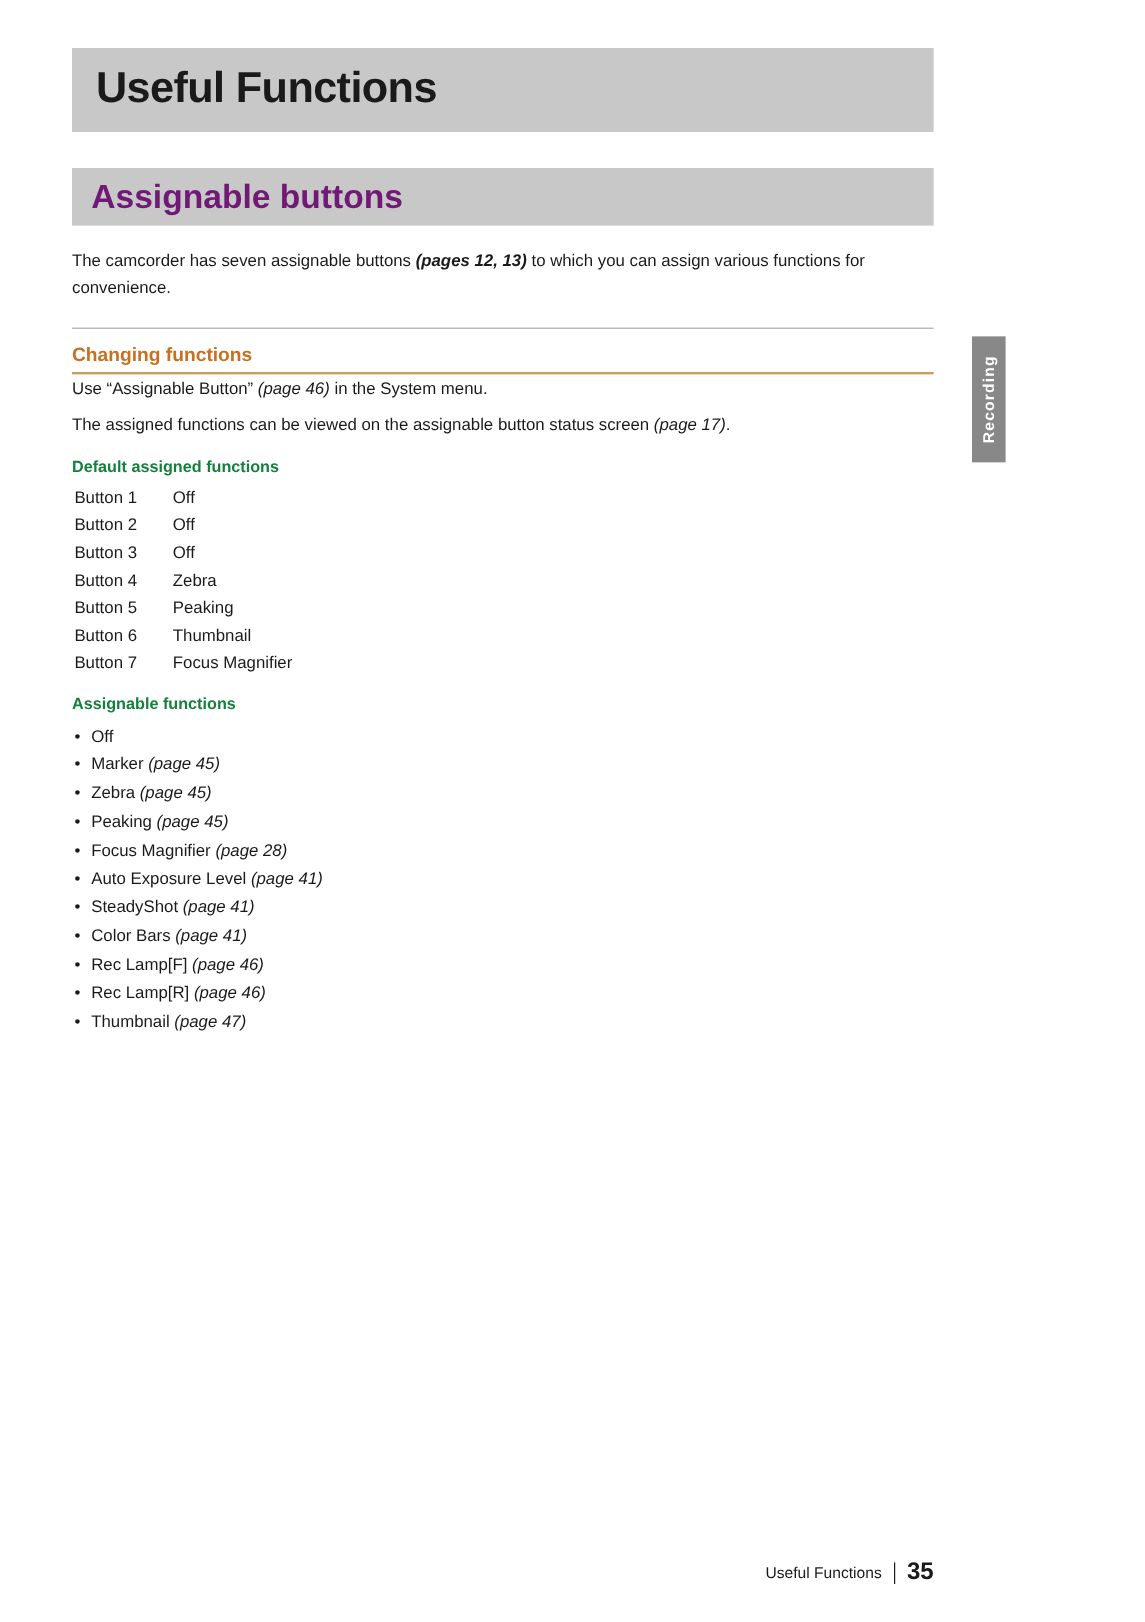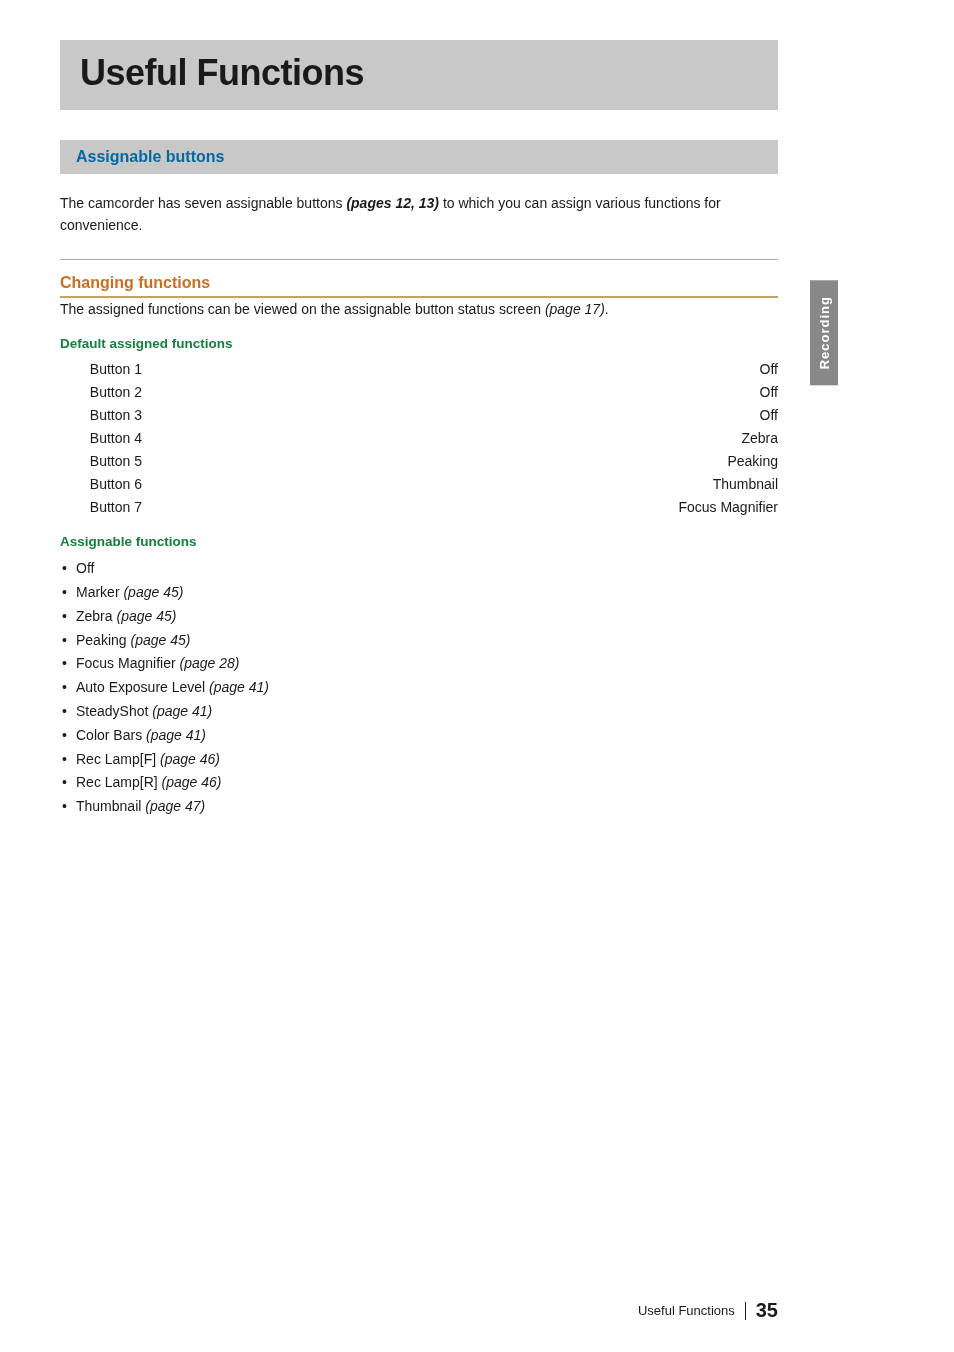--- a/index.html
+++ b/index.html
@@ -40,23 +40,23 @@
     }
 
     
     .section-heading-block {
       background: #c8c8c8;
       padding: 8px 16px;
       margin-bottom: 18px;
     }
 
     .section-heading {
-      font-size: 16px;
-      font-weight: bold;
-      color: #0369a1;
+      font-size: 28px;
+      font-weight: bold;
+      color: #701a75;
     }
 
     
     .intro-text {
       font-size: 14px;
       line-height: 1.6;
       margin-bottom: 22px;
       color: #1a1a1a;
     }
 
@@ -103,21 +103,20 @@
       margin-bottom: 16px;
       margin-left: 2px;
     }
 
     .function-row {
       display: flex;
       gap: 2px;
       margin-bottom: 2px;
       font-size: 14px;
       line-height: 1.5;
-      text-align: right;
     }
 
     .function-label {
       width: 80px;
       flex-shrink: 0;
     }
 
     .function-value {
       flex: 1;
     }
@@ -214,20 +213,23 @@
     <em>(pages 12, 13)</em>
     to which you can assign various functions for convenience.
   </p>
 
   <hr class="divider-line">
 
   <div class="subsection-heading-block">
     <h3 class="subsection-heading">Changing functions</h3>
   </div>
 
+  <p class="body-text">
+    Use “Assignable Button” <em>(page 46)</em> in the System menu.
+  </p>
   <p class="body-text">
     The assigned functions can be viewed on the assignable button status screen <em>(page 17)</em>.
   </p>
 
   <div class="sub-subsection-heading">Default assigned functions</div>
 
   <div class="function-table">
     <div class="function-row">
       <span class="function-label">Button 1</span>
       <span class="function-value">Off</span>

